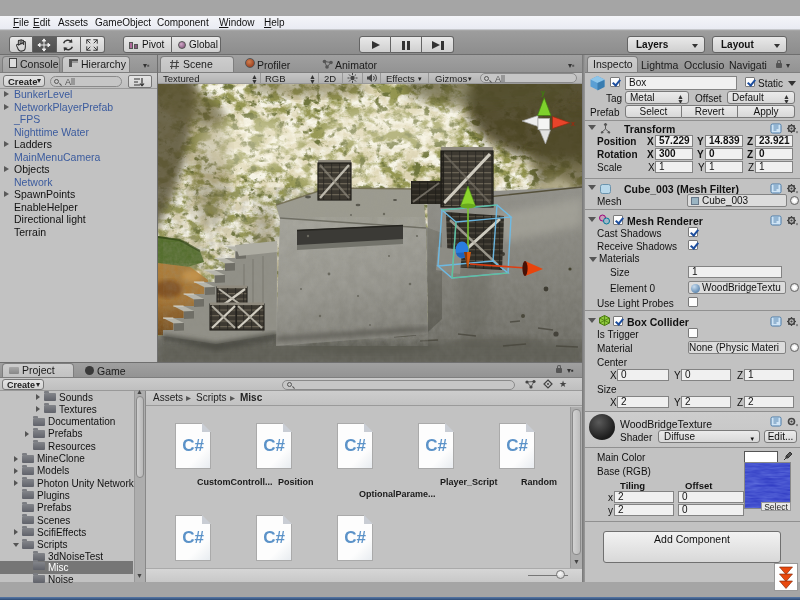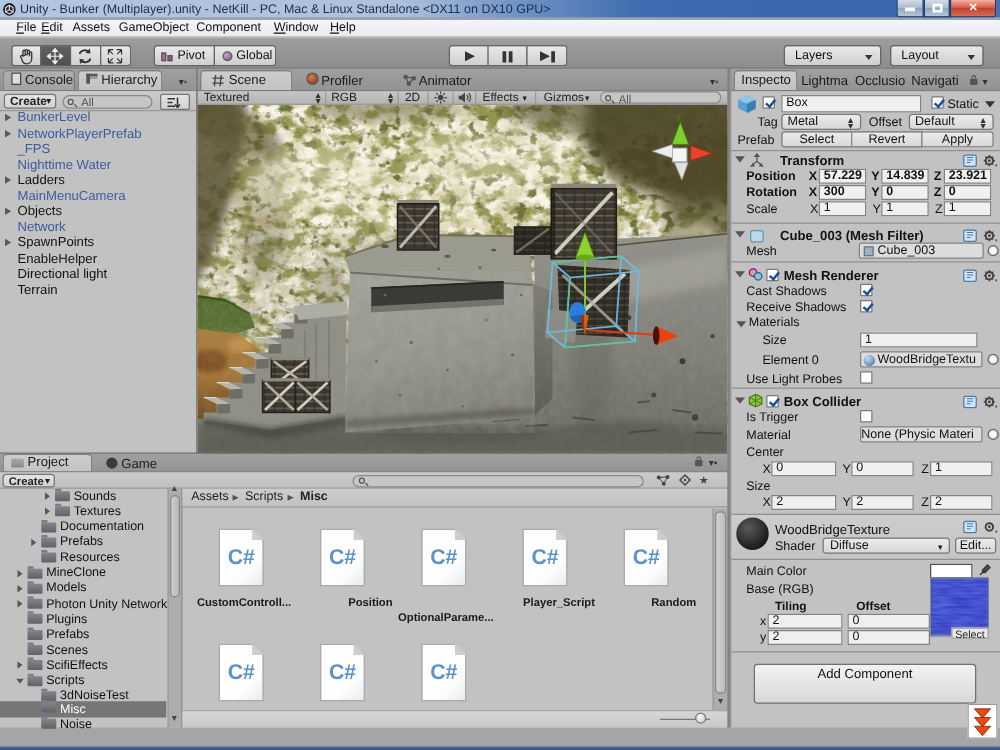--- a/index.html
+++ b/index.html
@@ -17,21 +17,21 @@
 
 #menubar{left:0;top:16px;width:800px;height:14px;background:linear-gradient(#f4f5f9,#e9ebf2);border-bottom:1px solid #c6c8cc;font-size:10px;color:#111;}
 #menubar span{position:absolute;top:1px;}
 
 #toolbar{left:0;top:31px;width:800px;height:24px;background:linear-gradient(#9d9d9d,#8d8d8d);border-bottom:1px solid #6e6e6e;}
 .tbtn{position:absolute;top:5px;height:17px;background:linear-gradient(#e9e9e9,#cfcfcf);border:1px solid #646464;}
 .tbtn.dark{background:linear-gradient(#606060,#505050);}
 .tbtn.first{border-radius:3px 0 0 3px;}
 .tbtn.last{border-radius:0 3px 3px 0;border-left:none;}
 .tbtn.mid{border-left:none;}
-.tbtn.only{border-radius:3px;}
+.tbtn.only{border-radius:3px;font-weight:bold;}
 .tlabel{font-size:10px;color:#111;position:absolute;top:2px;white-space:nowrap;}
 .dropar{position:absolute;right:6px;top:7px;width:0;height:0;border-top:4px solid #333;border-left:3.5px solid transparent;border-right:3.5px solid transparent;}
 
 .tabstrip{position:absolute;background:linear-gradient(#a0a0a0,#939393);border-bottom:1px solid #7e7e7e;}
 .tab{position:absolute;height:16px;border:1px solid #7e7e7e;border-bottom:none;border-radius:4px 4px 0 0;font-size:10.5px;color:#111;}
 .tab.on{background:linear-gradient(#cdcdcd,#c2c2c2);}
 .tab.off{background:linear-gradient(#b0b0b0,#a2a2a2);}
 .tabtxt{position:absolute;font-size:10.5px;color:#1a1a1a;white-space:nowrap;}
 .panelbody{position:absolute;background:#c2c2c2;}
 .subbar{position:absolute;background:linear-gradient(#cbcbcb,#bfbfbf);border-bottom:1px solid #999;}
@@ -61,46 +61,29 @@
 .chk{position:absolute;width:10px;height:10px;background:#fdfdfd;border:1px solid #7a7a7a;border-radius:1px;}
 .chk.c:after{content:"";position:absolute;left:2.5px;top:0px;width:3px;height:6px;border:solid #1d4e9e;border-width:0 2px 2px 0;transform:rotate(40deg);}
 .divider{position:absolute;left:585px;width:215px;height:1px;background:#909090;}
 .sectri{position:absolute;width:0;height:0;border-top:5.5px solid #555;border-left:4px solid transparent;border-right:4px solid transparent;}
 .updown{position:absolute;font-size:7px;color:#333;line-height:5px;}
 .picker{position:absolute;width:9px;height:9px;border:1px solid #666;border-radius:50%;background:radial-gradient(#fff 30%,#bbb);}
 
 .csfile{position:absolute;width:36px;height:46px;background:linear-gradient(135deg,#fdfdfd 70%,#e8ecf0);border:1px solid #aaa;}
 .csfile:before{content:"";position:absolute;right:-1px;top:-1px;width:0;height:0;border-left:9px solid #c9cdd4;border-top:9px solid #c2c2c2;}
 .csfile span{position:absolute;left:0;right:0;top:12px;text-align:center;font-size:17px;font-weight:bold;color:#5b92c8;}
-.flabel{position:absolute;font-size:9px;font-weight:bold;color:#1a1a1a;text-align:right;white-space:nowrap;}
+.flabel{position:absolute;font-size:9px;font-weight:bold;color:#1a1a1a;text-align:left;white-space:nowrap;margin-left:44px;}
 
 #statusbar{left:0;top:582px;width:800px;height:15px;background:linear-gradient(#a4a4a4,#909090);border-top:1px solid #777;font-size:10px;color:#1a1a1a;}
 #navy{left:0;top:597px;width:800px;height:3px;background:linear-gradient(#5a7aa8,#2c4a74);}
 .warntri{position:absolute;width:0;height:0;border-left:5.5px solid transparent;border-right:5.5px solid transparent;border-bottom:10px solid #f0c020;}
 </style></head>
 <body>
 <div id="root">
 
-<div class="abs" id="titlebar">
-  <svg class="abs" style="left:2px;top:2px" width="11" height="11" viewBox="0 0 24 24">
-        <circle cx="12" cy="12" r="11" fill="#23232d"></circle>
-        <path d="M12 5l6.5 3.7v7.6L12 20l-6.5-3.7V8.7z" fill="none" stroke="#eee" stroke-width="1.8"></path>
-        <path d="M12 5v7.5m0 0l6.5 3.8m-6.5-3.8l-6.5 3.8" stroke="#eee" stroke-width="1.8"></path>
-      </svg>
-  <div class="tt">Unity - Bunker (Multiplayer).unity - NetKill - PC, Mac &amp; Linux Standalone &lt;DX11 on DX10 GPU&gt;</div>
-  <div class="winbtn" id="btnmin">
-        <b></b>
-      </div>
-  <div class="winbtn" id="btnmax">
-        <b></b>
-      </div>
-  <div class="winbtn" id="btnclose">
-        <span>✕</span>
-      </div>
-</div>
 
 <div class="abs" id="menubar">
   <span style="left:13px"><u>F</u>ile</span>
   <span style="left:33px"><u>E</u>dit</span>
   <span style="left:58px">Assets</span>
   <span style="left:95px">GameObject</span>
   <span style="left:157px">Component</span>
   <span style="left:219px"><u>W</u>indow</span>
   <span style="left:264px"><u>H</u>elp</span>
 </div>

